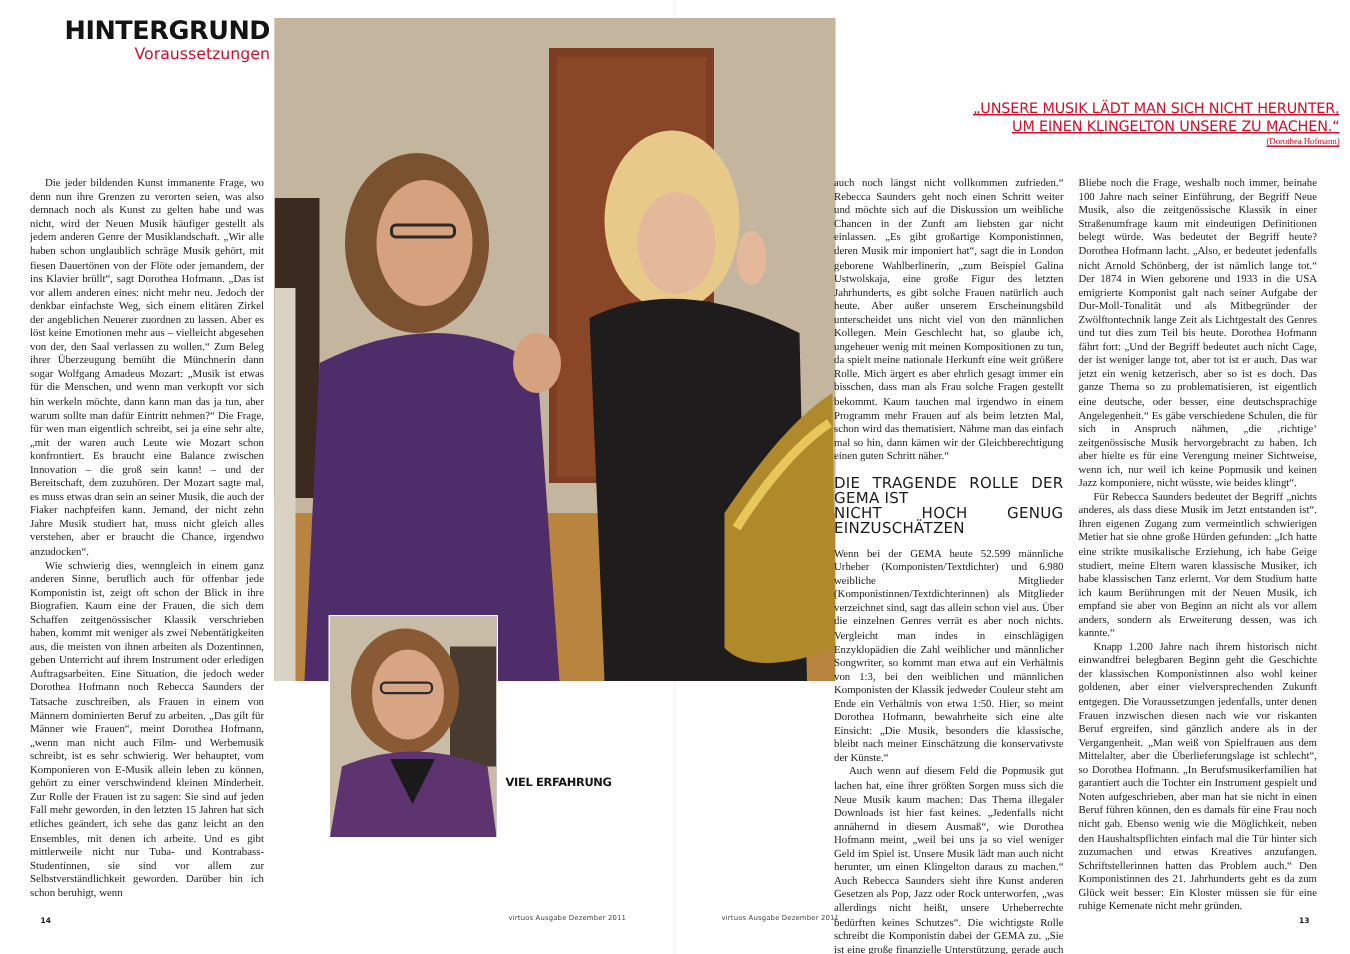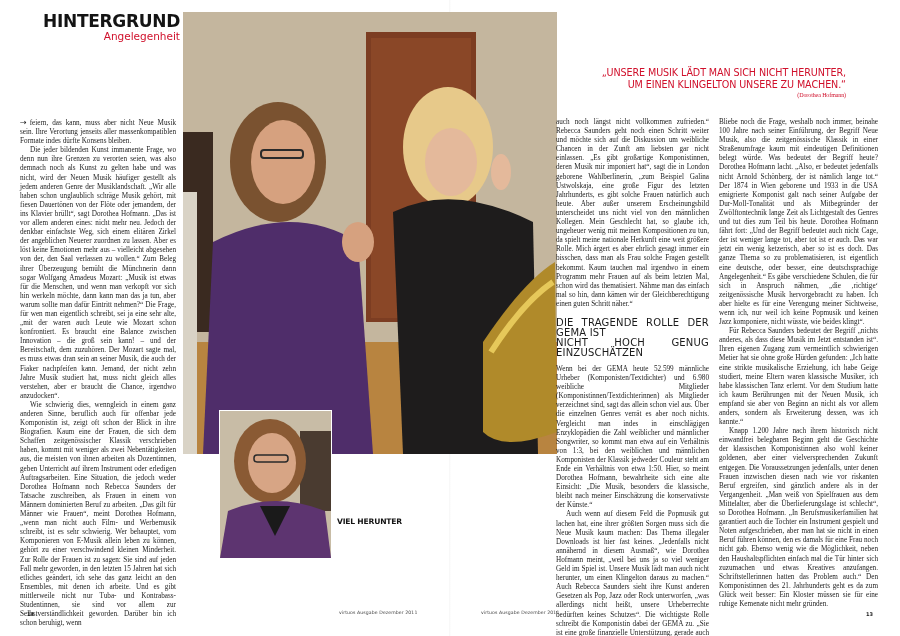--- a/index.html
+++ b/index.html
@@ -24,23 +24,23 @@
     .col p { margin: 0; text-indent: 10px; }
     .col p.first { text-indent: 0; }
     .col-1 { left: 20px; top: 118px; width: 156px; }
     .col-2 { left: 556px; top: 118px; width: 153px; }
     .col-3 { left: 719px; top: 118px; width: 159px; }
     .arrow { font-family: "DejaVu Sans", sans-serif; font-size: 8px; margin-right: 3px; }
 
     .subhead { font-family: "DejaVu Sans", sans-serif; font-size: 10px; line-height: 10px;
       letter-spacing: 0.2px; margin: 9px 0 7px 0; color: #1a1a1a; text-transform: uppercase; }
 
-    .pullquote { position: absolute; left: 584px; top: 67px; width: 262px; text-align: right;
+    .pullquote { position: absolute; left: 631px; top: 67px; width: 262px; text-align: right;
       font-family: "DejaVu Sans", sans-serif; color: #d0102b; font-size: 9.6px; line-height: 12px;
-      letter-spacing: -0.1px; }
+      letter-spacing: -0.1px; text-decoration: underline; }
     .pullquote .src { font-family: "Liberation Serif", serif; font-size: 6px; line-height: 8px; display: block; }
 
     .photo-main { position: absolute; left: 183px; top: 12px; width: 374px; height: 442px; overflow: hidden;
       background: linear-gradient(90deg, #b8a88f 0%, #c9bba4 30%, #b8a78d 55%, #cfc3ae 80%, #c6b89f 100%); }
     .photo-inset { position: absolute; left: 219px; top: 410px; width: 111px; height: 147px;
       border: 1px solid #ffffff; overflow: hidden;
       background: linear-gradient(180deg, #cbbfa9 0%, #a99a82 40%, #4b2a5a 70%, #5d3470 100%); }
 
     .caption { position: absolute; left: 337px; top: 517px; width: 90px; }
     .caption-title { font-family: "DejaVu Sans", sans-serif; font-weight: bold; font-size: 7.6px;
@@ -56,21 +56,21 @@
       font-size: 4.6px; color: #444; letter-spacing: 0.1px; }
   </style>
 </head>
 <body>
 
 <div class="spread">
   <div class="gutter"></div>
 
   <div class="header">
     <div class="kicker">HINTERGRUND</div>
-    <div class="subkicker">Angelegenheit</div>
+    <div class="subkicker">Voraussetzungen</div>
   </div>
 
   <div class="photo-main">
     <svg width="374" height="442" viewBox="0 0 374 442">
       <rect x="0" y="0" width="374" height="442" fill="#c4b69e"></rect>
       <rect x="183" y="20" width="110" height="290" fill="#7c3d22"></rect>
       <rect x="188" y="26" width="100" height="280" fill="#8a4727"></rect>
       <rect x="0" y="330" width="374" height="112" fill="#b88440"></rect>
       <rect x="0" y="120" width="30" height="200" fill="#3a2a20"></rect>
       <rect x="0" y="180" width="14" height="262" fill="#d9d3c6"></rect>
@@ -94,31 +94,30 @@
       <rect x="80" y="20" width="31" height="80" fill="#4a3b30"></rect>
       <ellipse cx="50" cy="50" rx="36" ry="42" fill="#8a5a34"></ellipse>
       <ellipse cx="52" cy="52" rx="24" ry="30" fill="#d7a585"></ellipse>
       <rect x="34" y="44" width="34" height="7" rx="3" fill="none" stroke="#2a2a2a" stroke-width="1.5"></rect>
       <path d="M8 100 Q55 80 105 100 L111 147 L0 147 Z" fill="#5d3470"></path>
       <path d="M40 95 L55 125 L70 95 Z" fill="#1a1a1a"></path>
     </svg>
   </div>
 
   <div class="caption">
-    <div class="caption-title">VIEL HERUNTER</div>
+    <div class="caption-title">VIEL ERFAHRUNG</div>
   </div>
 
   <div class="pullquote">
     <div>„UNSERE MUSIK LÄDT MAN SICH NICHT HERUNTER,</div>
     <div>UM EINEN KLINGELTON UNSERE ZU MACHEN.“</div>
     <span class="src">(Dorothea Hofmann)</span>
   </div>
 
   <div class="col col-1">
-    <p class="first"><span class="arrow">→</span><span>feiern, das kann, muss aber nicht Neue Musik sein. Ihre Verortung jenseits aller massenkompatiblen Formate indes dürfte Konsens bleiben.</span></p>
     <p>Die jeder bildenden Kunst immanente Frage, wo denn nun ihre Grenzen zu verorten seien, was also demnach noch als Kunst zu gelten habe und was nicht, wird der Neuen Musik häufiger gestellt als jedem anderen Genre der Musiklandschaft. „Wir alle haben schon unglaublich schräge Musik gehört, mit fiesen Dauertönen von der Flöte oder jemandem, der ins Klavier brüllt“, sagt Dorothea Hofmann. „Das ist vor allem anderen eines: nicht mehr neu. Jedoch der denkbar einfachste Weg, sich einem elitären Zirkel der angeblichen Neuerer zuordnen zu lassen. Aber es löst keine Emotionen mehr aus – vielleicht abgesehen von der, den Saal verlassen zu wollen.“ Zum Beleg ihrer Überzeugung bemüht die Münchnerin dann sogar Wolfgang Amadeus Mozart: „Musik ist etwas für die Menschen, und wenn man verkopft vor sich hin werkeln möchte, dann kann man das ja tun, aber warum sollte man dafür Eintritt nehmen?“ Die Frage, für wen man eigentlich schreibt, sei ja eine sehr alte, „mit der waren auch Leute wie Mozart schon konfrontiert. Es braucht eine Balance zwischen Innovation – die groß sein kann! – und der Bereitschaft, dem zuzuhören. Der Mozart sagte mal, es muss etwas dran sein an seiner Musik, die auch der Fiaker nachpfeifen kann. Jemand, der nicht zehn Jahre Musik studiert hat, muss nicht gleich alles verstehen, aber er braucht die Chance, irgendwo anzudocken“.</p>
     <p>Wie schwierig dies, wenngleich in einem ganz anderen Sinne, beruflich auch für offenbar jede Komponistin ist, zeigt oft schon der Blick in ihre Biografien. Kaum eine der Frauen, die sich dem Schaffen zeitgenössischer Klassik verschrieben haben, kommt mit weniger als zwei Nebentätigkeiten aus, die meisten von ihnen arbeiten als Dozentinnen, geben Unterricht auf ihrem Instrument oder erledigen Auftragsarbeiten. Eine Situation, die jedoch weder Dorothea Hofmann noch Rebecca Saunders der Tatsache zuschreiben, als Frauen in einem von Männern dominierten Beruf zu arbeiten. „Das gilt für Männer wie Frauen“, meint Dorothea Hofmann, „wenn man nicht auch Film- und Werbemusik schreibt, ist es sehr schwierig. Wer behauptet, vom Komponieren von E-Musik allein leben zu können, gehört zu einer verschwindend kleinen Minderheit. Zur Rolle der Frauen ist zu sagen: Sie sind auf jeden Fall mehr geworden, in den letzten 15 Jahren hat sich etliches geändert, ich sehe das ganz leicht an den Ensembles, mit denen ich arbeite. Und es gibt mittlerweile nicht nur Tuba- und Kontrabass-Studentinnen, sie sind vor allem zur Selbstverständlichkeit geworden. Darüber bin ich schon beruhigt, wenn</p>
   </div>
 
   <div class="col col-2">
     <p class="first">auch noch längst nicht vollkommen zufrieden.“ Rebecca Saunders geht noch einen Schritt weiter und möchte sich auf die Diskussion um weibliche Chancen in der Zunft am liebsten gar nicht einlassen. „Es gibt großartige Komponistinnen, deren Musik mir imponiert hat“, sagt die in London geborene Wahlberlinerin, „zum Beispiel Galina Ustwolskaja, eine große Figur des letzten Jahrhunderts, es gibt solche Frauen natürlich auch heute. Aber außer unserem Erscheinungsbild unterscheidet uns nicht viel von den männlichen Kollegen. Mein Geschlecht hat, so glaube ich, ungeheuer wenig mit meinen Kompositionen zu tun, da spielt meine nationale Herkunft eine weit größere Rolle. Mich ärgert es aber ehrlich gesagt immer ein bisschen, dass man als Frau solche Fragen gestellt bekommt. Kaum tauchen mal irgendwo in einem Programm mehr Frauen auf als beim letzten Mal, schon wird das thematisiert. Nähme man das einfach mal so hin, dann kämen wir der Gleichberechtigung einen guten Schritt näher.“</p>
     <div class="subhead">
       <div>DIE TRAGENDE ROLLE DER GEMA IST</div>
       <div>NICHT HOCH GENUG EINZUSCHÄTZEN</div>
     </div>

